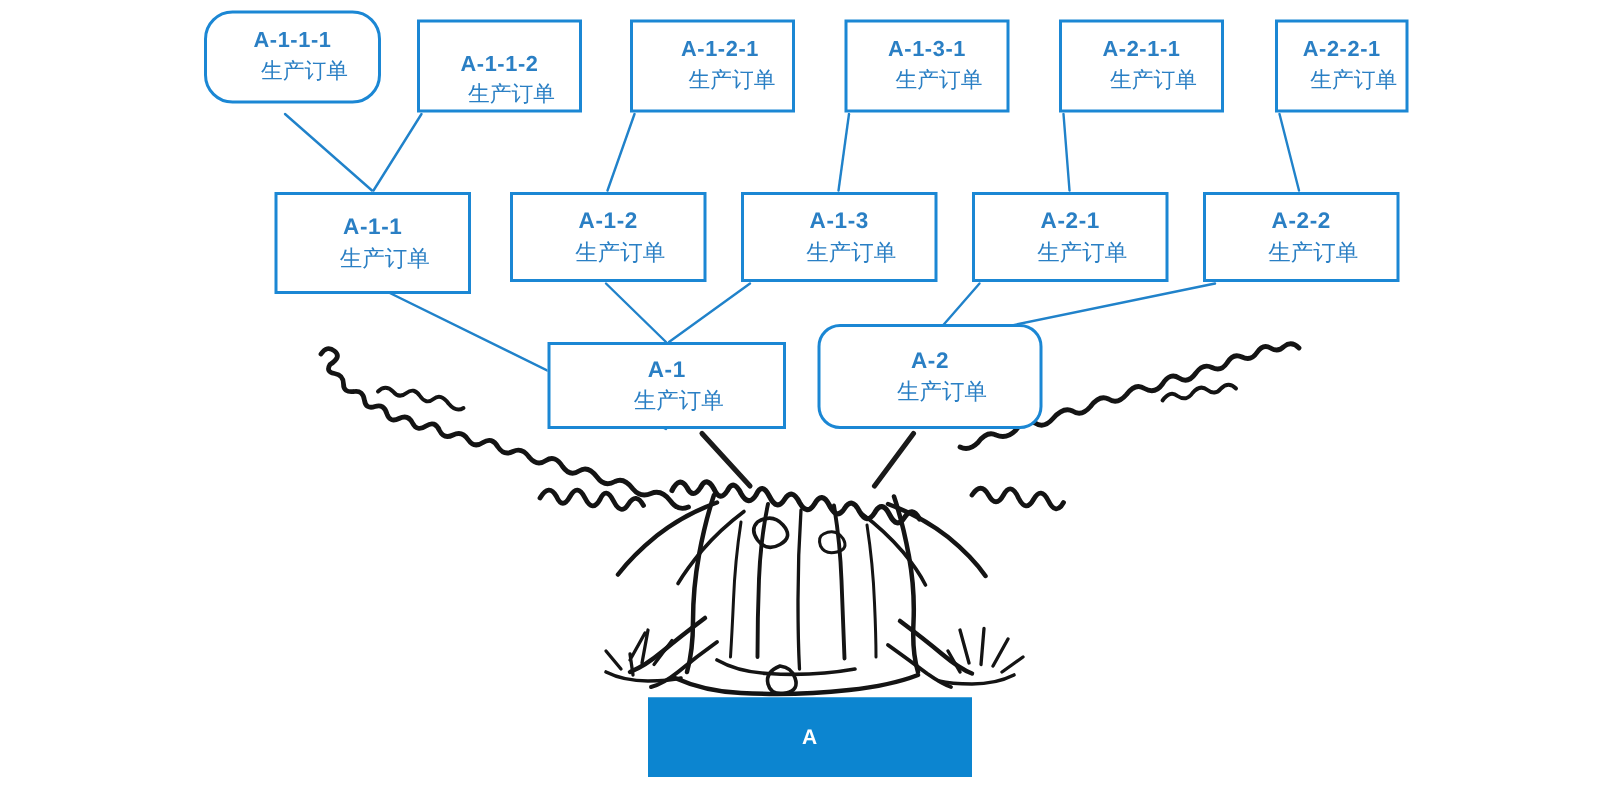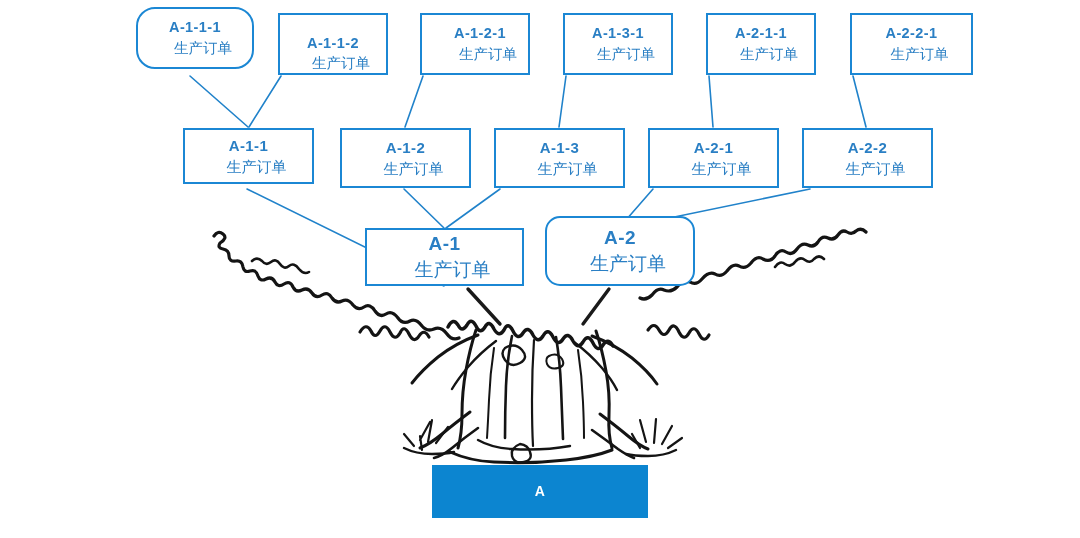--- a/index.html
+++ b/index.html
@@ -48,21 +48,21 @@
   .node .sub {
     font-size: 15px;
     font-weight: normal;
     white-space: nowrap;
     margin-top: 2px;
     margin-left: 16px;
   }
   .node.leaf .code,
   .node.leaf .sub { font-size: 14.5px; }
   .node.mid  .code,
-  .node.mid  .sub { font-size: 19px; }
+  .node.mid  .sub { font-size: 15px; }
   .node.level2 .code { font-weight: bold; }
   .node.root {
     background: #0c85d0;
     border-color: #0c85d0;
     color: #ffffff;
     z-index: 8;
   }
   .node.root .code { font-size: 14px; font-weight: bold; }
   .node.root .sub  { font-size: 16px; font-weight: bold; margin-top: 1px; }
 </style>
@@ -150,26 +150,26 @@
     <span class="sub">生产订单</span>
   </div>
   <div class="node leaf" style="left:563px; top:13px; width:110px; height:62px;">
     <span class="code">A-1-3-1</span>
     <span class="sub">生产订单</span>
   </div>
   <div class="node leaf" style="left:706px; top:13px; width:110px; height:62px;">
     <span class="code">A-2-1-1</span>
     <span class="sub">生产订单</span>
   </div>
-  <div class="node leaf" style="left:850px; top:13px; width:123px; height:62px;">
+  <div class="node leaf" style="left:850px; top:13px; width:89px; height:62px;">
     <span class="code">A-2-2-1</span>
     <span class="sub">生产订单</span>
   </div>
 
-  <div class="node level2" style="left:183px; top:128px; width:131px; height:56px;align-items:center;">
+  <div class="node level2" style="left:183px; top:128px; width:131px; height:68px;align-items:center;">
     <span class="code">A-1-1</span>
     <span class="sub">生产订单</span>
   </div>
   <div class="node level2" style="left:340px; top:128px; width:131px; height:60px;">
     <span class="code">A-1-2</span>
     <span class="sub">生产订单</span>
   </div>
   <div class="node level2" style="left:494px; top:128px; width:131px; height:60px;">
     <span class="code">A-1-3</span>
     <span class="sub">生产订单</span>

